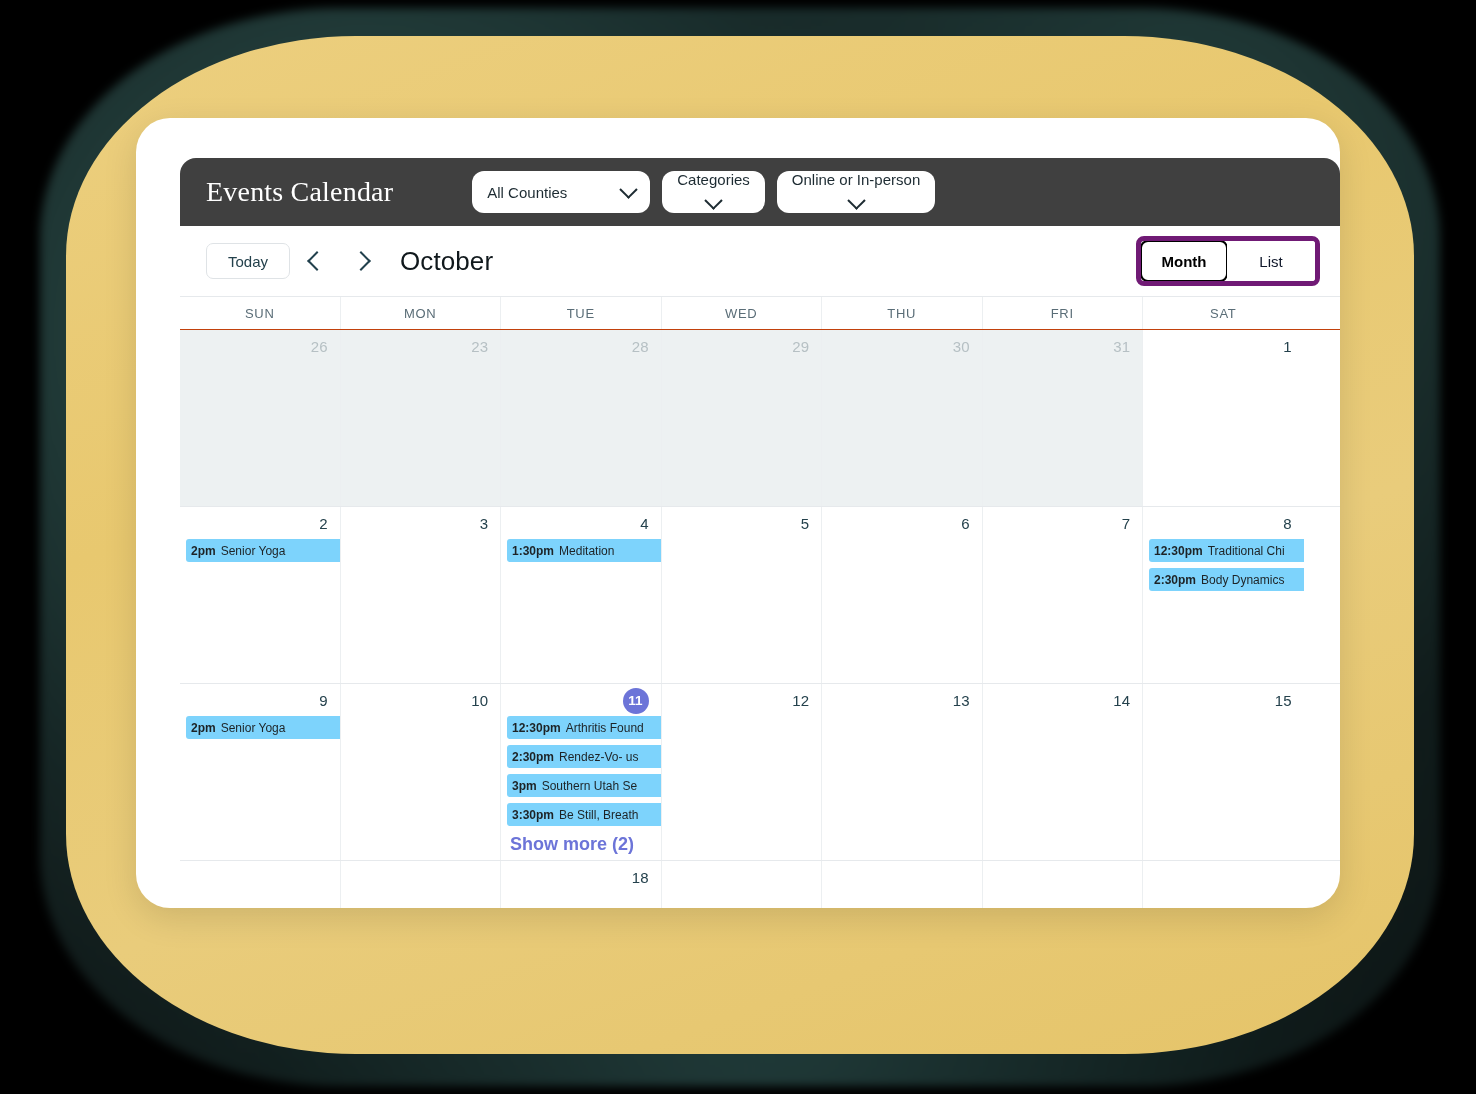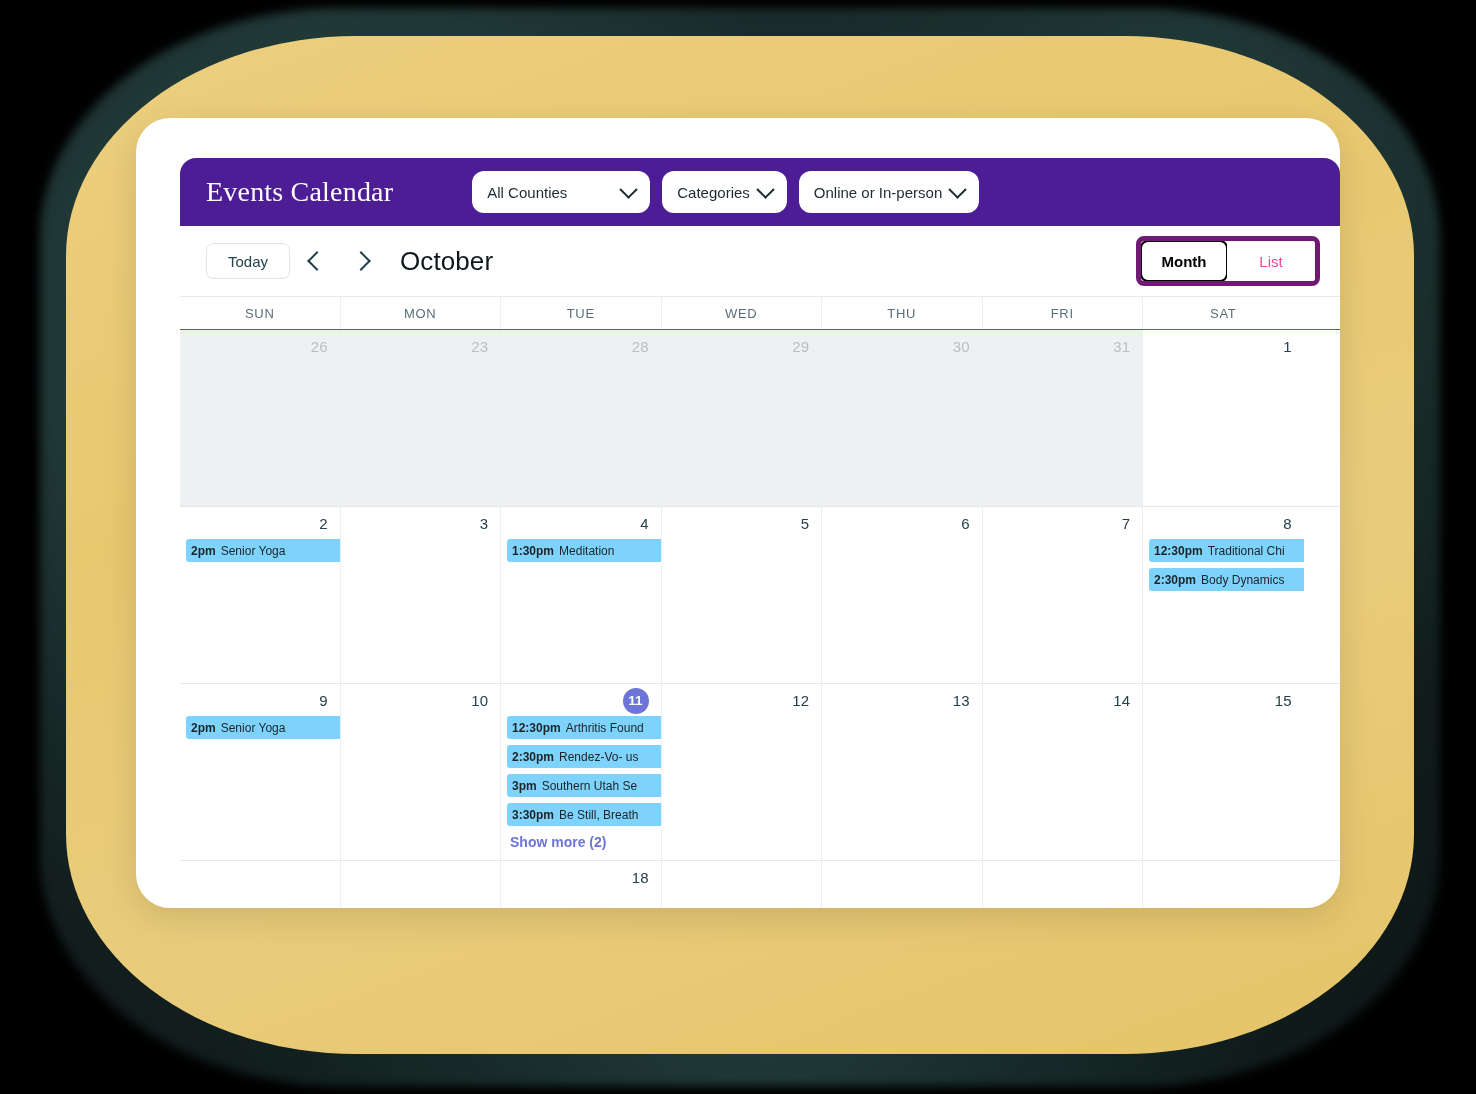--- a/index.html
+++ b/index.html
@@ -69,21 +69,21 @@
     box-shadow: 0 10px 34px rgba(0,0,0,0.12);
   }
 
   
   #app-header {
     position: absolute;
     left: 44px;
     top: 40px;
     width: 1160px;
     height: 68px;
-    background: #4c1d95;
+    background: #404040;
     border-top-left-radius: 16px;
     border-top-right-radius: 16px;
     display: flex;
     align-items: center;
     padding-left: 26px;
     box-sizing: border-box;
   }
   #app-title {
     color: #ffffff;
     font-family: "Liberation Serif", serif;
@@ -107,21 +107,21 @@
     box-sizing: border-box;
     padding: 0 15px;
     color: #1d2b32;
     font-size: 15px;
     white-space: nowrap;
     cursor: pointer;
     border: none;
     font-family: "Liberation Sans", sans-serif;
   }
   .filter-pill.wide { width: 178px; justify-content: space-between; }
-  .filter-pill.snug { gap: 9px; }
+  .filter-pill.snug { gap: 9px; flex-direction: column; }
   .chev {
     display: inline-block;
     width: 11px;
     height: 11px;
     border-right: 2px solid #1d2b32;
     border-bottom: 2px solid #1d2b32;
     transform: rotate(45deg) translate(-2px,-2px);
     flex: none;
   }
 
@@ -188,21 +188,21 @@
     overflow: hidden;
     margin-right: 16px;
   }
   .view-seg {
     width: 88px;
     height: 100%;
     display: flex;
     align-items: center;
     justify-content: center;
     font-size: 15px;
-    color: #ec4899;
+    color: #0f172a;
     cursor: pointer;
     box-sizing: border-box;
     background: #ffffff;
     border: none;
     font-family: "Liberation Sans", sans-serif;
   }
   .view-seg.active {
     border: 2.4px solid #000000;
     border-radius: 8px;
     color: #000000;
@@ -298,21 +298,21 @@
     width: 160px;
     box-sizing: border-box;
     cursor: pointer;
     overflow: visible;
   }
   .event-time { font-weight: bold; margin-right: 5px; }
   .event-title { font-weight: 400; }
   .show-more {
     margin-top: 8px;
     padding-left: 5px;
-    font-size: 14px;
+    font-size: 18px;
     font-weight: bold;
     color: #6c74d8;
     cursor: pointer;
   }
 </style>
 </head>
 <body>
 
 <div id="bg-stage">
   <div class="blob-noise"></div>

